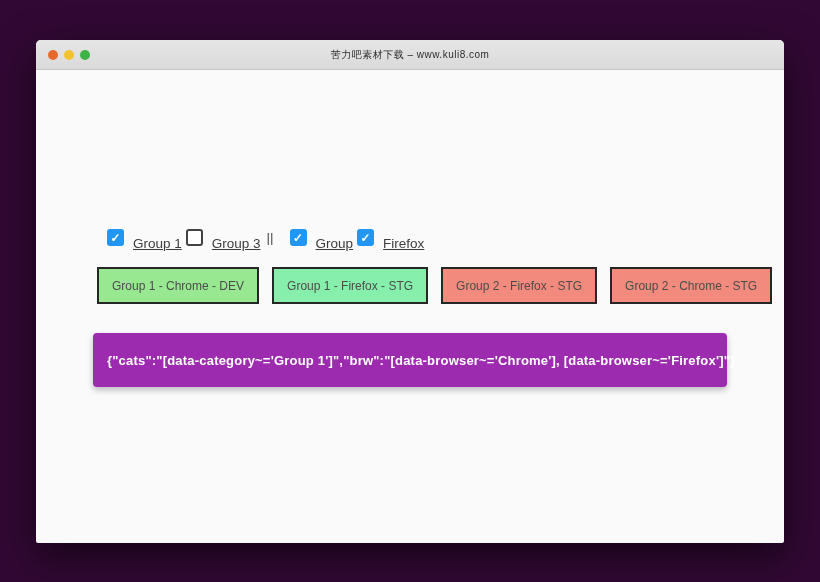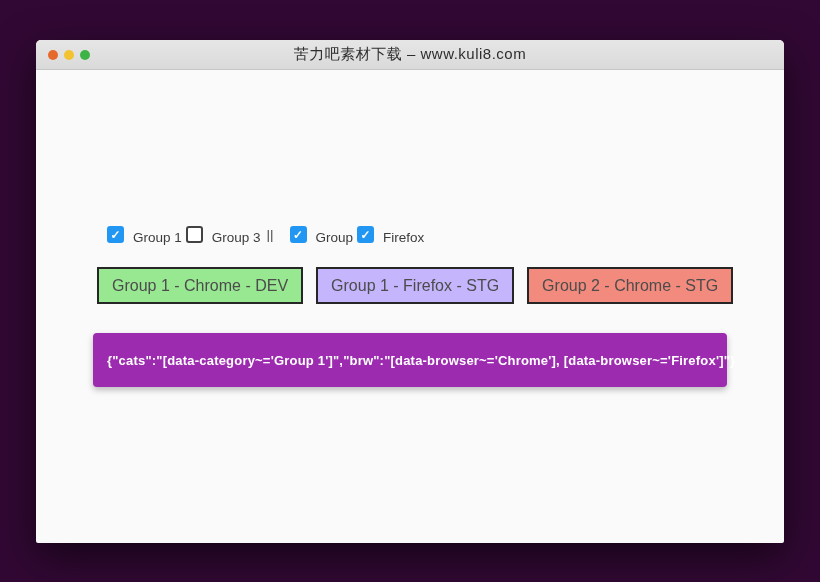--- a/index.html
+++ b/index.html
@@ -23,51 +23,51 @@
     border-bottom:1px solid #c7c6c7;
     border-radius:5px 5px 0 0;
     position:relative;
     display:flex; align-items:center; justify-content:center;
   }
   .traffic-lights {
     position:absolute; left:12px; top:0; height:100%;
     display:flex; align-items:center; gap:6px;
   }
   .dot { width:10px; height:10px; border-radius:50%; display:inline-block; }
-  .title { font-size:15px; color:#2e2e2e; letter-spacing:.5px; }
+  .title { font-size:10px; color:#2e2e2e; letter-spacing:.5px; }
   .content { position:relative; height:472px; }
 
   .filter-row {
     position:absolute; left:71px; top:154px;
     display:flex; align-items:center;
     font-size:13.5px; color:#3d3d3d;
   }
   .checkbox {
     width:17px; height:17px;
     border:2px solid #424242; border-radius:3px;
     background:#fff;
     display:inline-flex; align-items:center; justify-content:center;
     cursor:pointer; flex:0 0 auto;
   }
   .checkbox.checked { background:#2196f3; border-color:#2196f3; }
   .checkbox .check { display:none; color:#fff; font-size:12px; font-weight:bold; line-height:1; }
   .checkbox.checked .check { display:block; }
-  .filter-row label { margin:6px 4px 0 9px; }
+  .filter-row label { margin:12px 4px 0 9px;text-decoration:underline; }
   .sep { margin:0 16px 0 2px; color:#4a4a4a; }
 
   .cards-row {
     position:absolute; left:61px; top:197px;
     display:flex; gap:13px;
   }
   .card {
     height:37px;
     border:2px solid #262626;
     display:flex; align-items:center;
     padding:0 13px;
-    font-size:16px; color:#4c4c4c;
+    font-size:12px; color:#4c4c4c;
     white-space:nowrap;
   }
 
   .query-bar {
     position:absolute; left:57px; top:263px;
     width:634px; height:54px;
     border-radius:4px;
     color:#fff; font-size:13px; font-weight:bold;
     letter-spacing:.2px;
     display:flex; align-items:center;
@@ -110,20 +110,21 @@
       <label>Group</label>
 
       <span class="checkbox checked">
         <span class="check">✓</span>
       </span>
       <label>Firefox</label>
     </div>
 
     <div class="cards-row">
       <div class="card" style="background: rgb(152, 232, 146);">Group 1 - Chrome - DEV</div>
-      <div class="card" style="background: #c4b5fd;">Group 1 - Firefox - STG</div>
+      <div class="card" style="background: #86efac;">Group 1 - Firefox - STG</div>
+      <div class="card" style="background: rgb(242, 139, 125);">Group 2 - Firefox - STG</div>
       <div class="card" style="background: rgb(242, 139, 125);">Group 2 - Chrome - STG</div>
     </div>
 
     <div class="query-bar" style="background: rgb(157, 43, 176);">{"cats":"[data-category~='Group 1']","brw":"[data-browser~='Chrome'], [data-browser~='Firefox']"}</div>
 
   </div>
 </div>
 
 </body></html>

